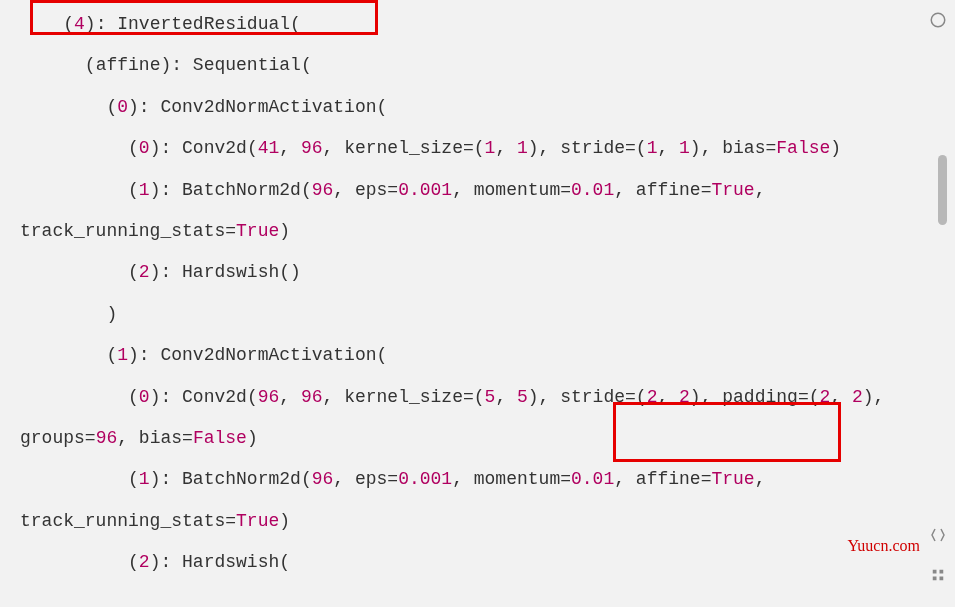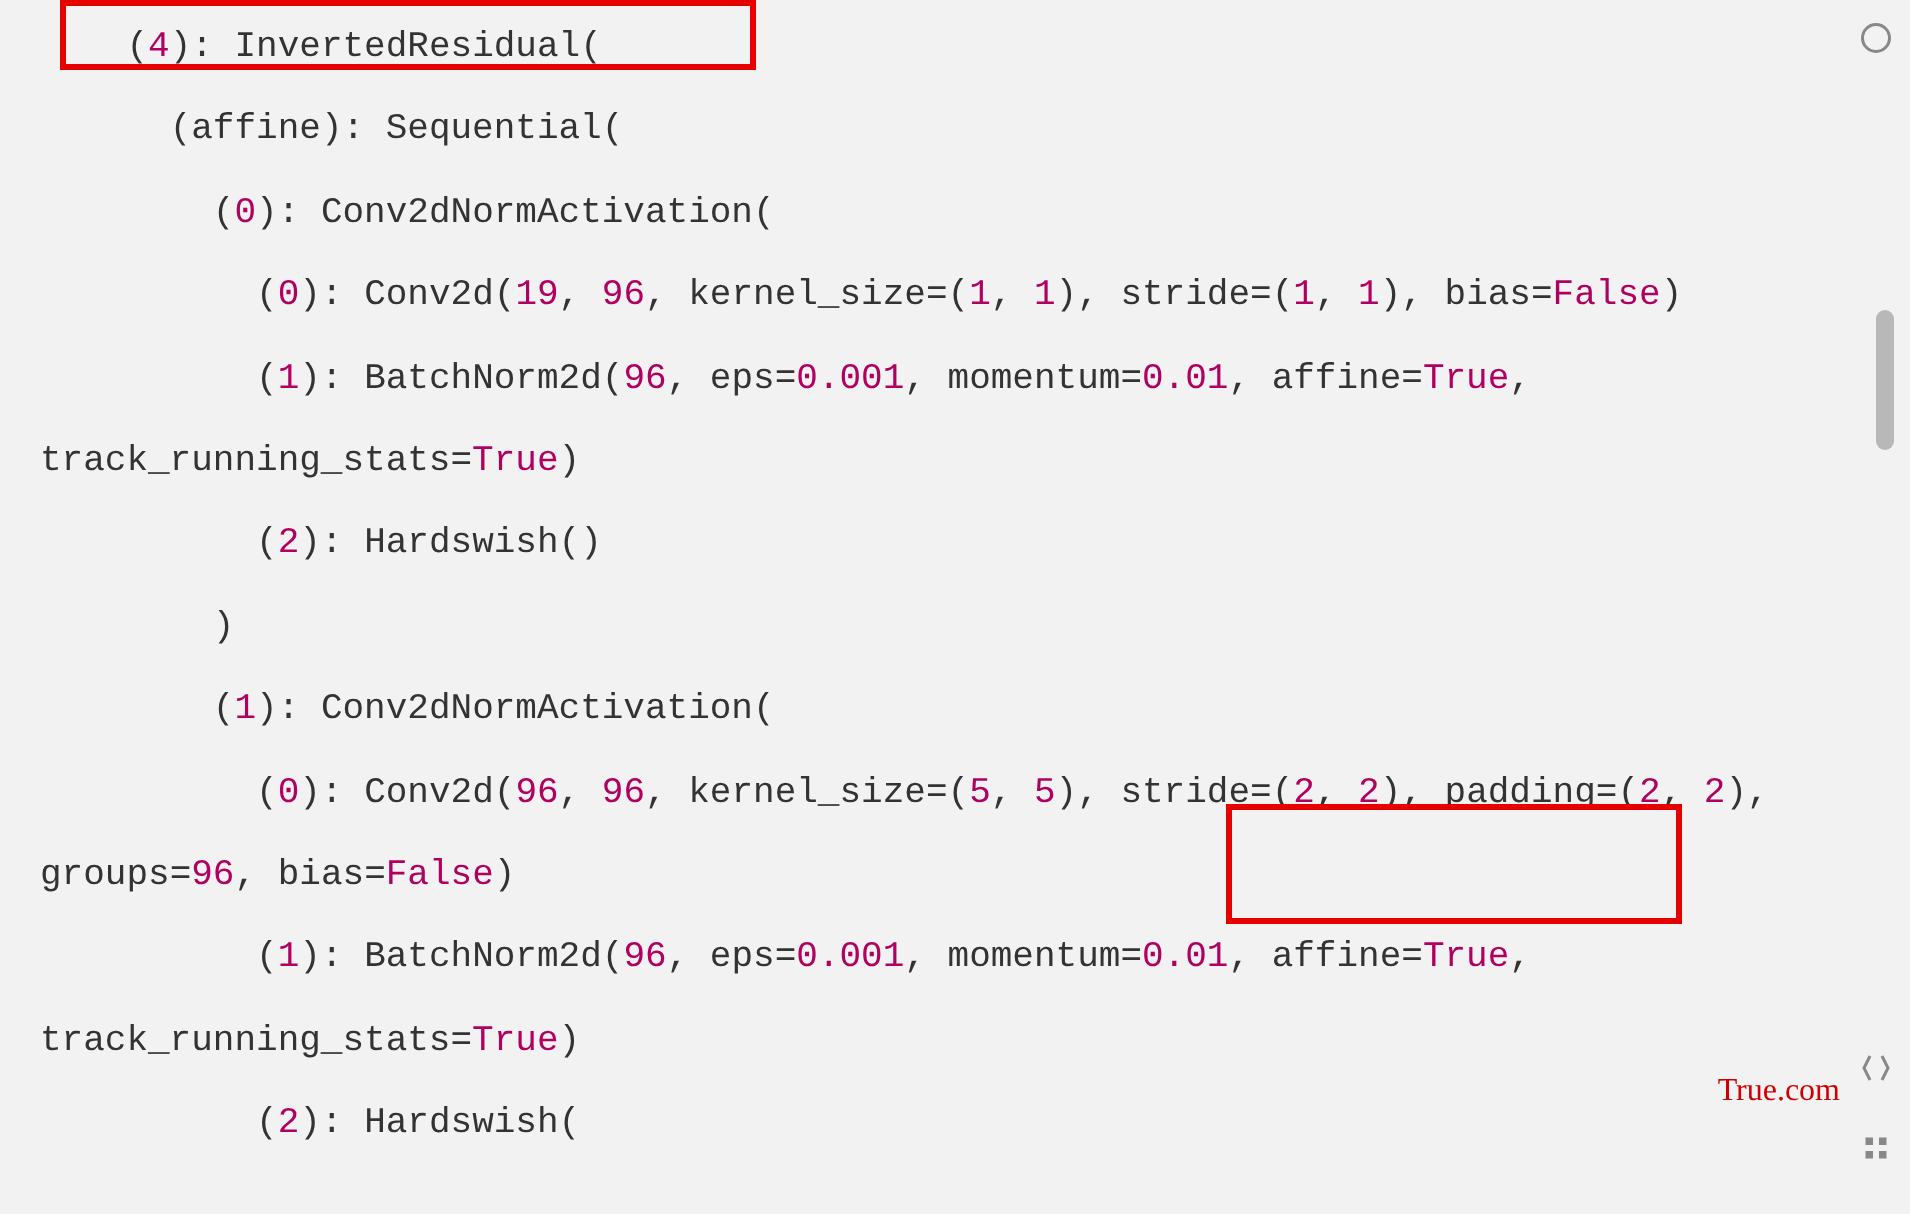--- a/index.html
+++ b/index.html
@@ -74,21 +74,21 @@
       height: 18px;
     }
     .side-icon svg { width: 18px; height: 18px; }
   </style>
 </head>
 <body>
 
 <pre>    (<span class="num">4</span>): <span>InvertedResidual</span>(
       (<span>affine</span>): <span>Sequential</span>(
         (<span class="num">0</span>): <span>Conv2dNormActivation</span>(
-          (<span class="num">0</span>): <span>Conv2d</span>(<span class="num">19</span>, <span class="num">96</span>, <span>kernel_size</span>=(<span class="num">1</span>, <span class="num">1</span>), <span>stride</span>=(<span class="num">1</span>, <span class="num">1</span>), <span>bias</span>=<span class="kw">False</span>)
+          (<span class="num">0</span>): <span>Conv2d</span>(<span class="num">41</span>, <span class="num">96</span>, <span>kernel_size</span>=(<span class="num">1</span>, <span class="num">1</span>), <span>stride</span>=(<span class="num">1</span>, <span class="num">1</span>), <span>bias</span>=<span class="kw">False</span>)
           (<span class="num">1</span>): <span>BatchNorm2d</span>(<span class="num">96</span>, <span>eps</span>=<span class="num">0.001</span>, <span>momentum</span>=<span class="num">0.01</span>, <span>affine</span>=<span class="kw">True</span>, <span>track_running_stats</span>=<span class="kw">True</span>)
           (<span class="num">2</span>): <span>Hardswish</span>()
         <span>)</span>
         (<span class="num">1</span>): <span>Conv2dNormActivation</span>(
           (<span class="num">0</span>): <span>Conv2d</span>(<span class="num">96</span>, <span class="num">96</span>, <span>kernel_size</span>=(<span class="num">5</span>, <span class="num">5</span>), <span>stride</span>=(<span class="num">2</span>, <span class="num">2</span>), <span>padding</span>=(<span class="num">2</span>, <span class="num">2</span>), <span>groups</span>=<span class="num">96</span>, <span>bias</span>=<span class="kw">False</span>)
           (<span class="num">1</span>): <span>BatchNorm2d</span>(<span class="num">96</span>, <span>eps</span>=<span class="num">0.001</span>, <span>momentum</span>=<span class="num">0.01</span>, <span>affine</span>=<span class="kw">True</span>, <span>track_running_stats</span>=<span class="kw">True</span>)
           (<span class="num">2</span>): <span>Hardswish</span>(</pre>
 
 <div class="box1"></div>
 <div class="box2"></div>
@@ -108,13 +108,13 @@
 </div>
 <div class="side-icon" style="bottom:30px">
   <svg viewBox="0 0 24 24" fill="#888">
       <rect x="5" y="5" width="5" height="5"></rect>
       <rect x="14" y="5" width="5" height="5"></rect>
       <rect x="5" y="14" width="5" height="5"></rect>
       <rect x="14" y="14" width="5" height="5"></rect>
     </svg>
 </div>
 
-<div class="watermark">True.com</div>
+<div class="watermark">Yuucn.com</div>
 
 </body></html>

